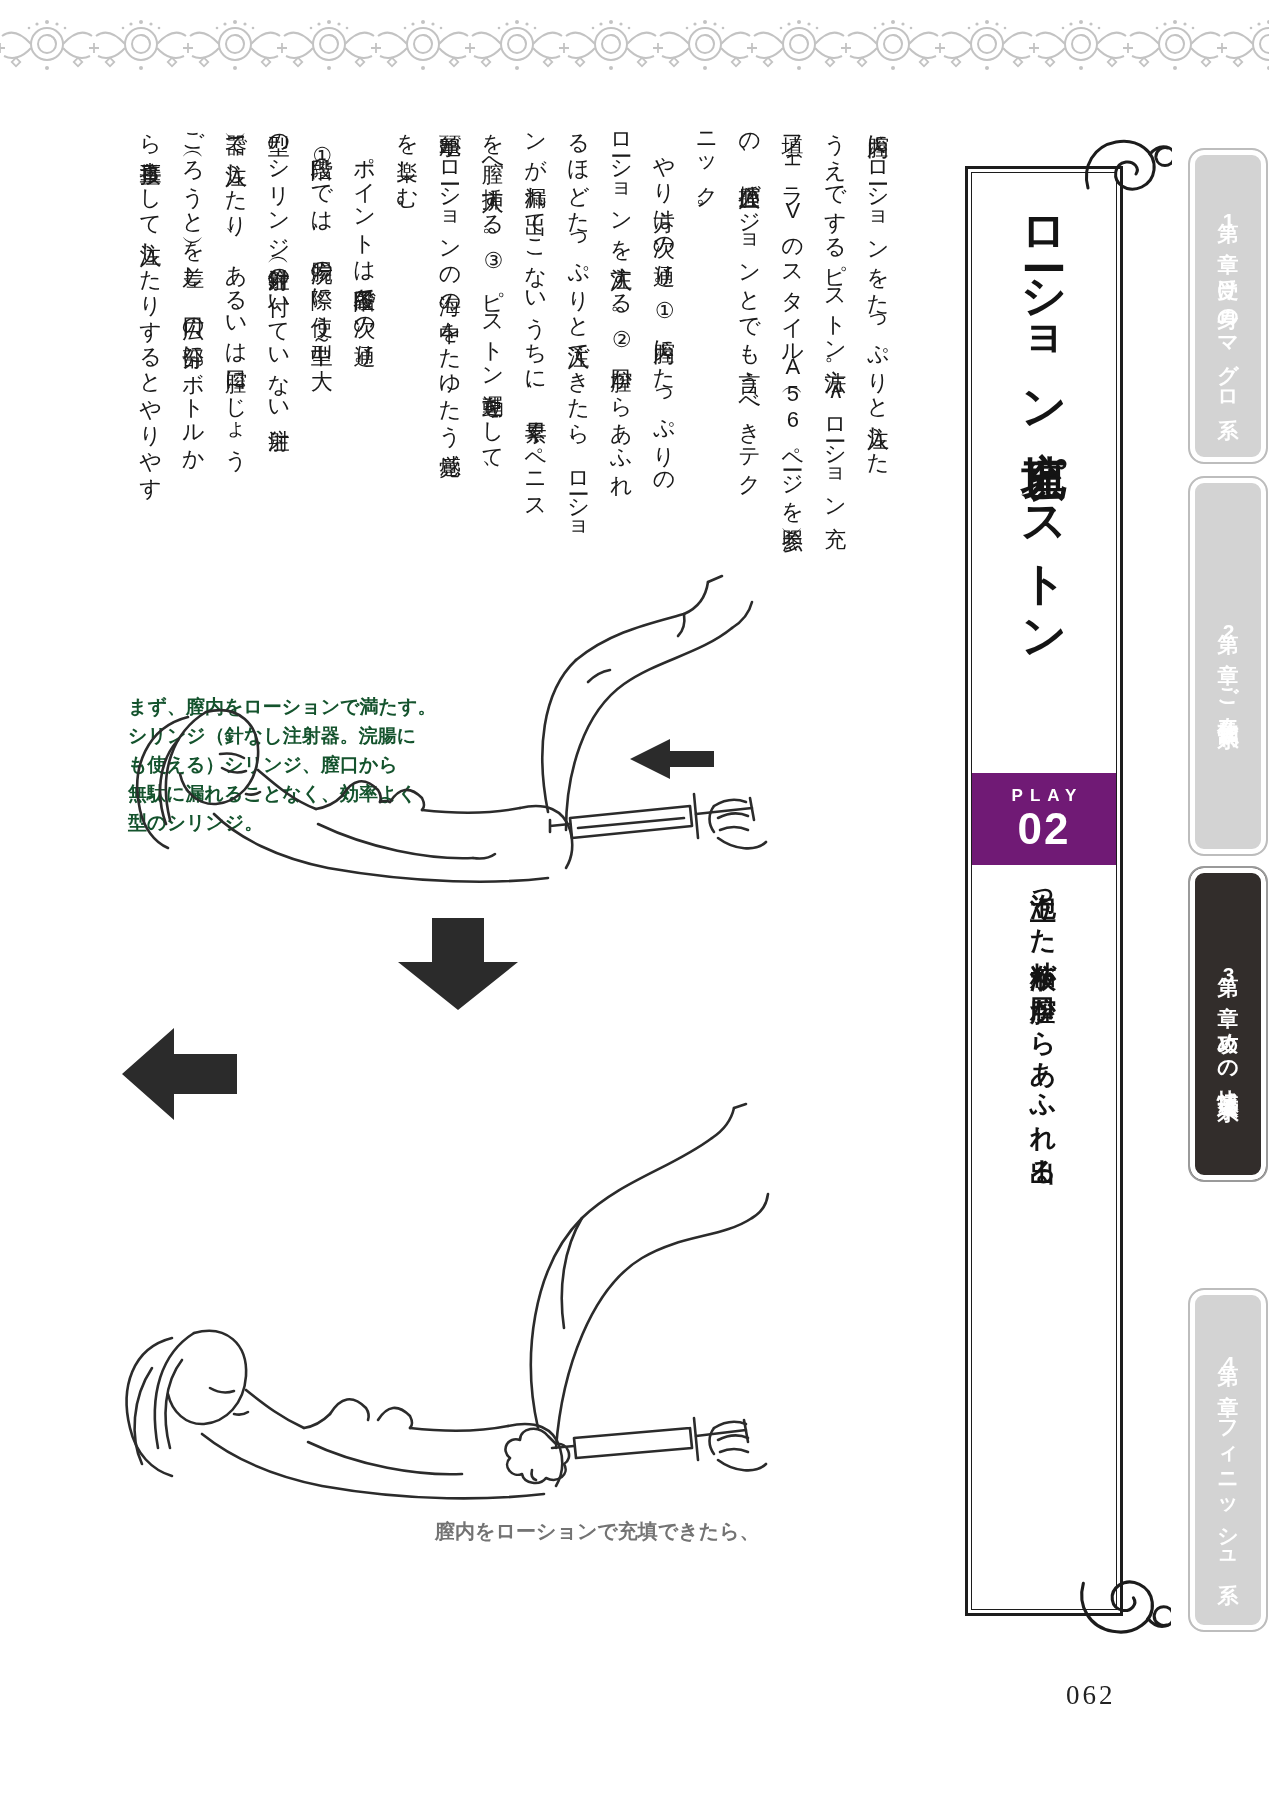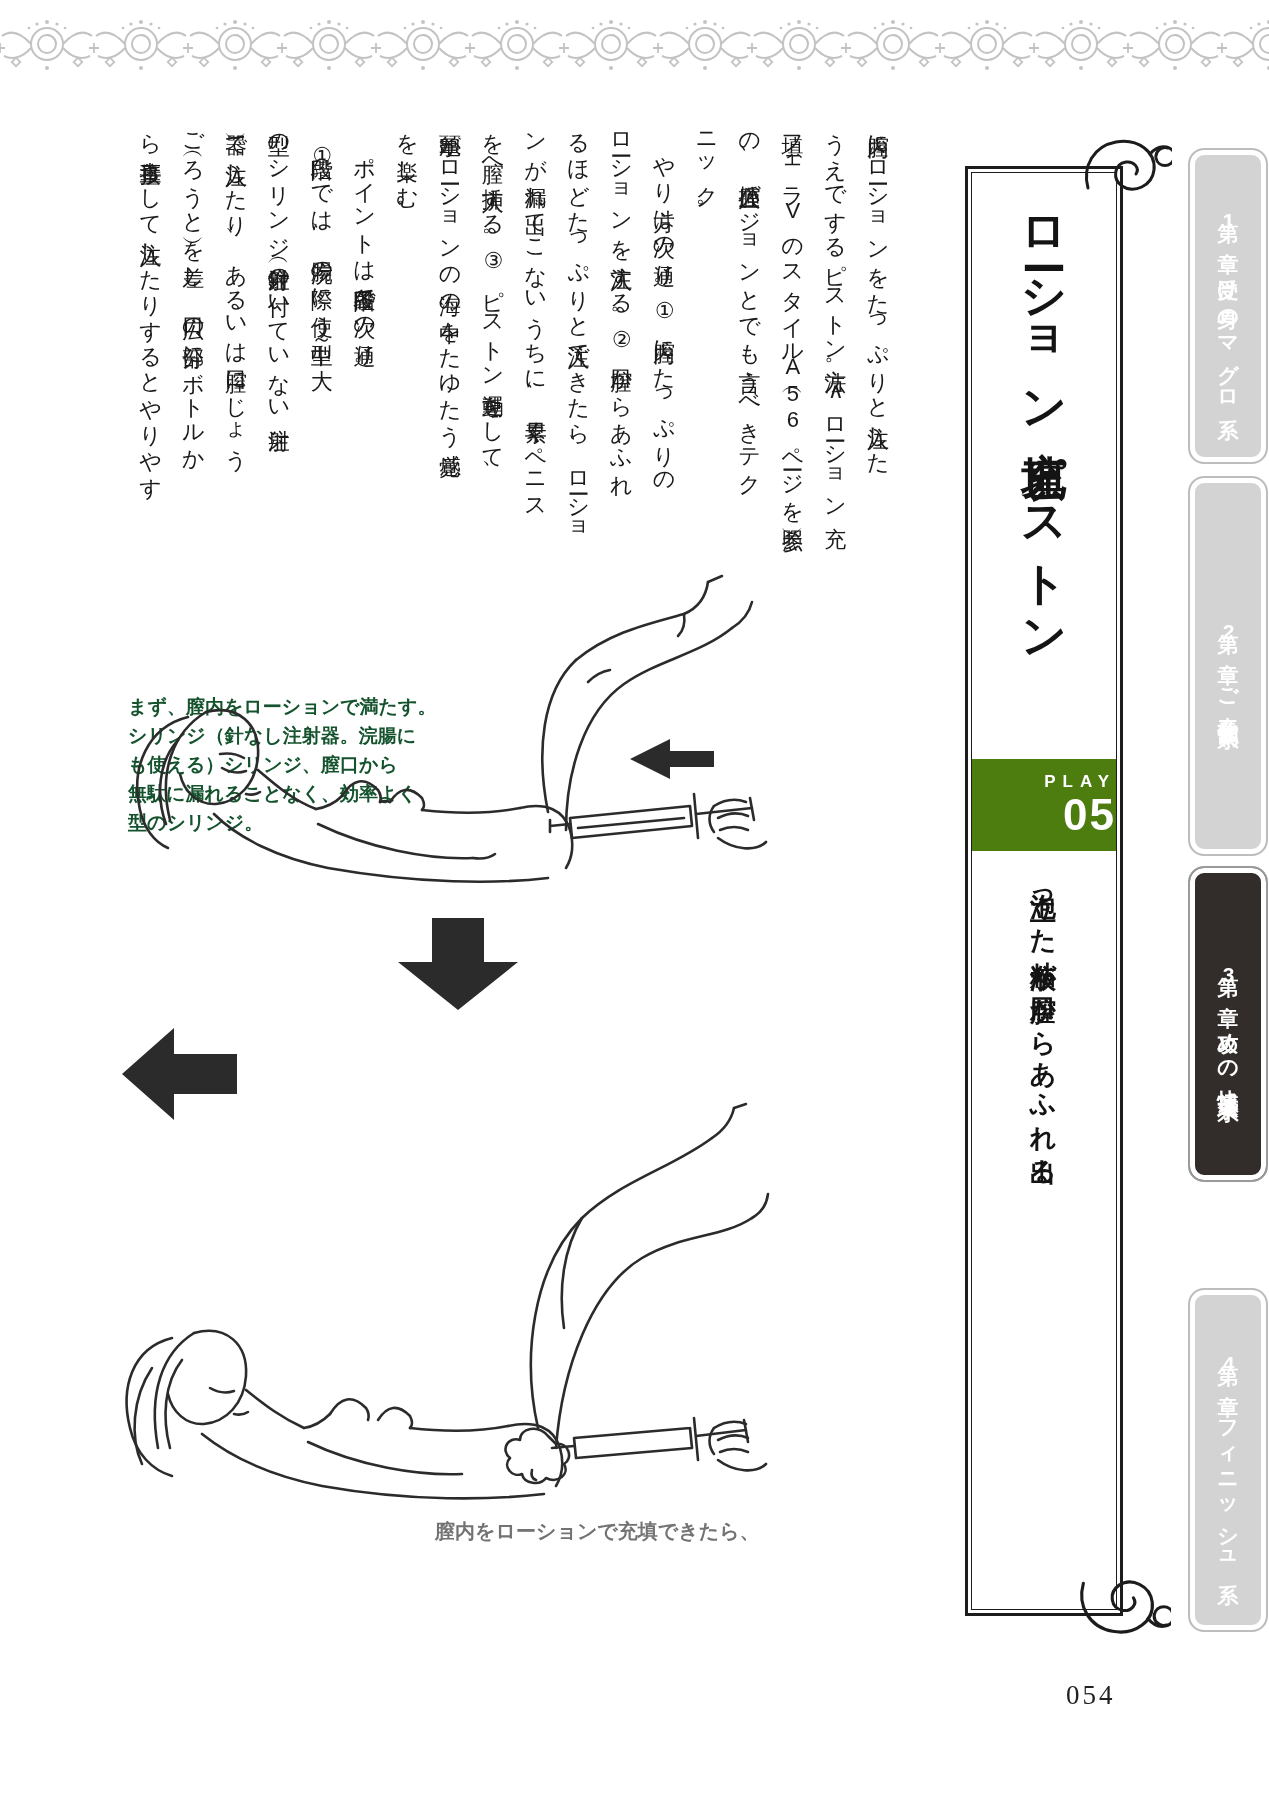--- a/index.html
+++ b/index.html
@@ -16,22 +16,22 @@
                  font-weight:600;color:#14532d;}
   
   .caption-next{position:absolute;left:435px;top:1518px;font-size:20px;font-weight:600;color:#737373;}
 
   
   .banner{position:absolute;left:965px;top:166px;width:152px;height:1444px;border:3px solid #1c1c1c;background:#fff;}
   .banner-inner{position:absolute;inset:3px;border:1.5px solid #1c1c1c;}
   .banner-title{position:absolute;top:16px;left:50%;transform:translateX(-50%);
                 writing-mode:vertical-rl;text-orientation:upright;font-size:45px;font-weight:600;
                 letter-spacing:4px;color:#141414;white-space:nowrap;}
-  .play-box{position:absolute;left:0;right:0;top:586px;height:92px;background:#4d7c0f;color:#fff;
-            display:flex;flex-direction:column;align-items:flex-end;justify-content:center;}
+  .play-box{position:absolute;left:0;right:0;top:600px;height:92px;background:#701a75;color:#fff;
+            display:flex;flex-direction:column;align-items:center;justify-content:center;}
   .play-label{font-size:17px;font-weight:600;letter-spacing:7px;padding-left:7px;}
   .play-number{font-size:44px;font-weight:700;line-height:1.05;letter-spacing:2px;}
   .banner-subtitle{position:absolute;top:700px;left:50%;transform:translateX(-50%);
                    writing-mode:vertical-rl;text-orientation:upright;font-size:26px;font-weight:700;
                    letter-spacing:2px;color:#141414;white-space:nowrap;}
   .flourish{position:absolute;}
 
   
   .tab{position:absolute;left:1188px;width:76px;background:#d3d3d3;border:2px solid #bdbdbd;
        border-radius:16px;box-shadow:inset 0 0 0 5px #ffffff;}
@@ -196,21 +196,21 @@
     </g>
   </svg>
 
   <div class="caption-next">膣内をローションで充填できたら、</div>
 
   <div class="banner">
     <div class="banner-inner">
       <div class="banner-title">ローション充填ピストン</div>
       <div class="play-box">
         <div class="play-label">PLAY</div>
-        <div class="play-number">05</div>
+        <div class="play-number">02</div>
       </div>
       <div class="banner-subtitle">泡立った粘液が膣口からあふれ出る</div>
     </div>
   </div>
   <svg class="flourish" style="left:1080px;top:126px" width="92" height="92" viewBox="0 0 92 92">
     <g stroke="#1c1c1c" stroke-width="3" fill="none" stroke-linecap="round">
       <path d="M8,62 C2,40 14,20 36,16 C58,12 76,26 74,44 C72,60 54,68 42,60 C32,53 34,38 46,36 C54,35 60,42 56,48"></path>
       <path d="M70,28 c10,-12 26,-8 24,4 c-2,10 -16,10 -18,0 c-1,-7 6,-12 12,-10"></path>
     </g>
   </svg>
@@ -227,15 +227,15 @@
   <div class="tab tab2">
     <div class="tab-label">第2章　ご奉仕強制系</div>
   </div>
   <div class="tab tab3 active">
     <div class="tab-label">第3章　攻めの快感追求系</div>
   </div>
   <div class="tab tab4">
     <div class="tab-label">第4章　フィニッシュ系</div>
   </div>
 
-  <div class="page-number">054</div>
+  <div class="page-number">062</div>
 
 </div>
 
 </body></html>

